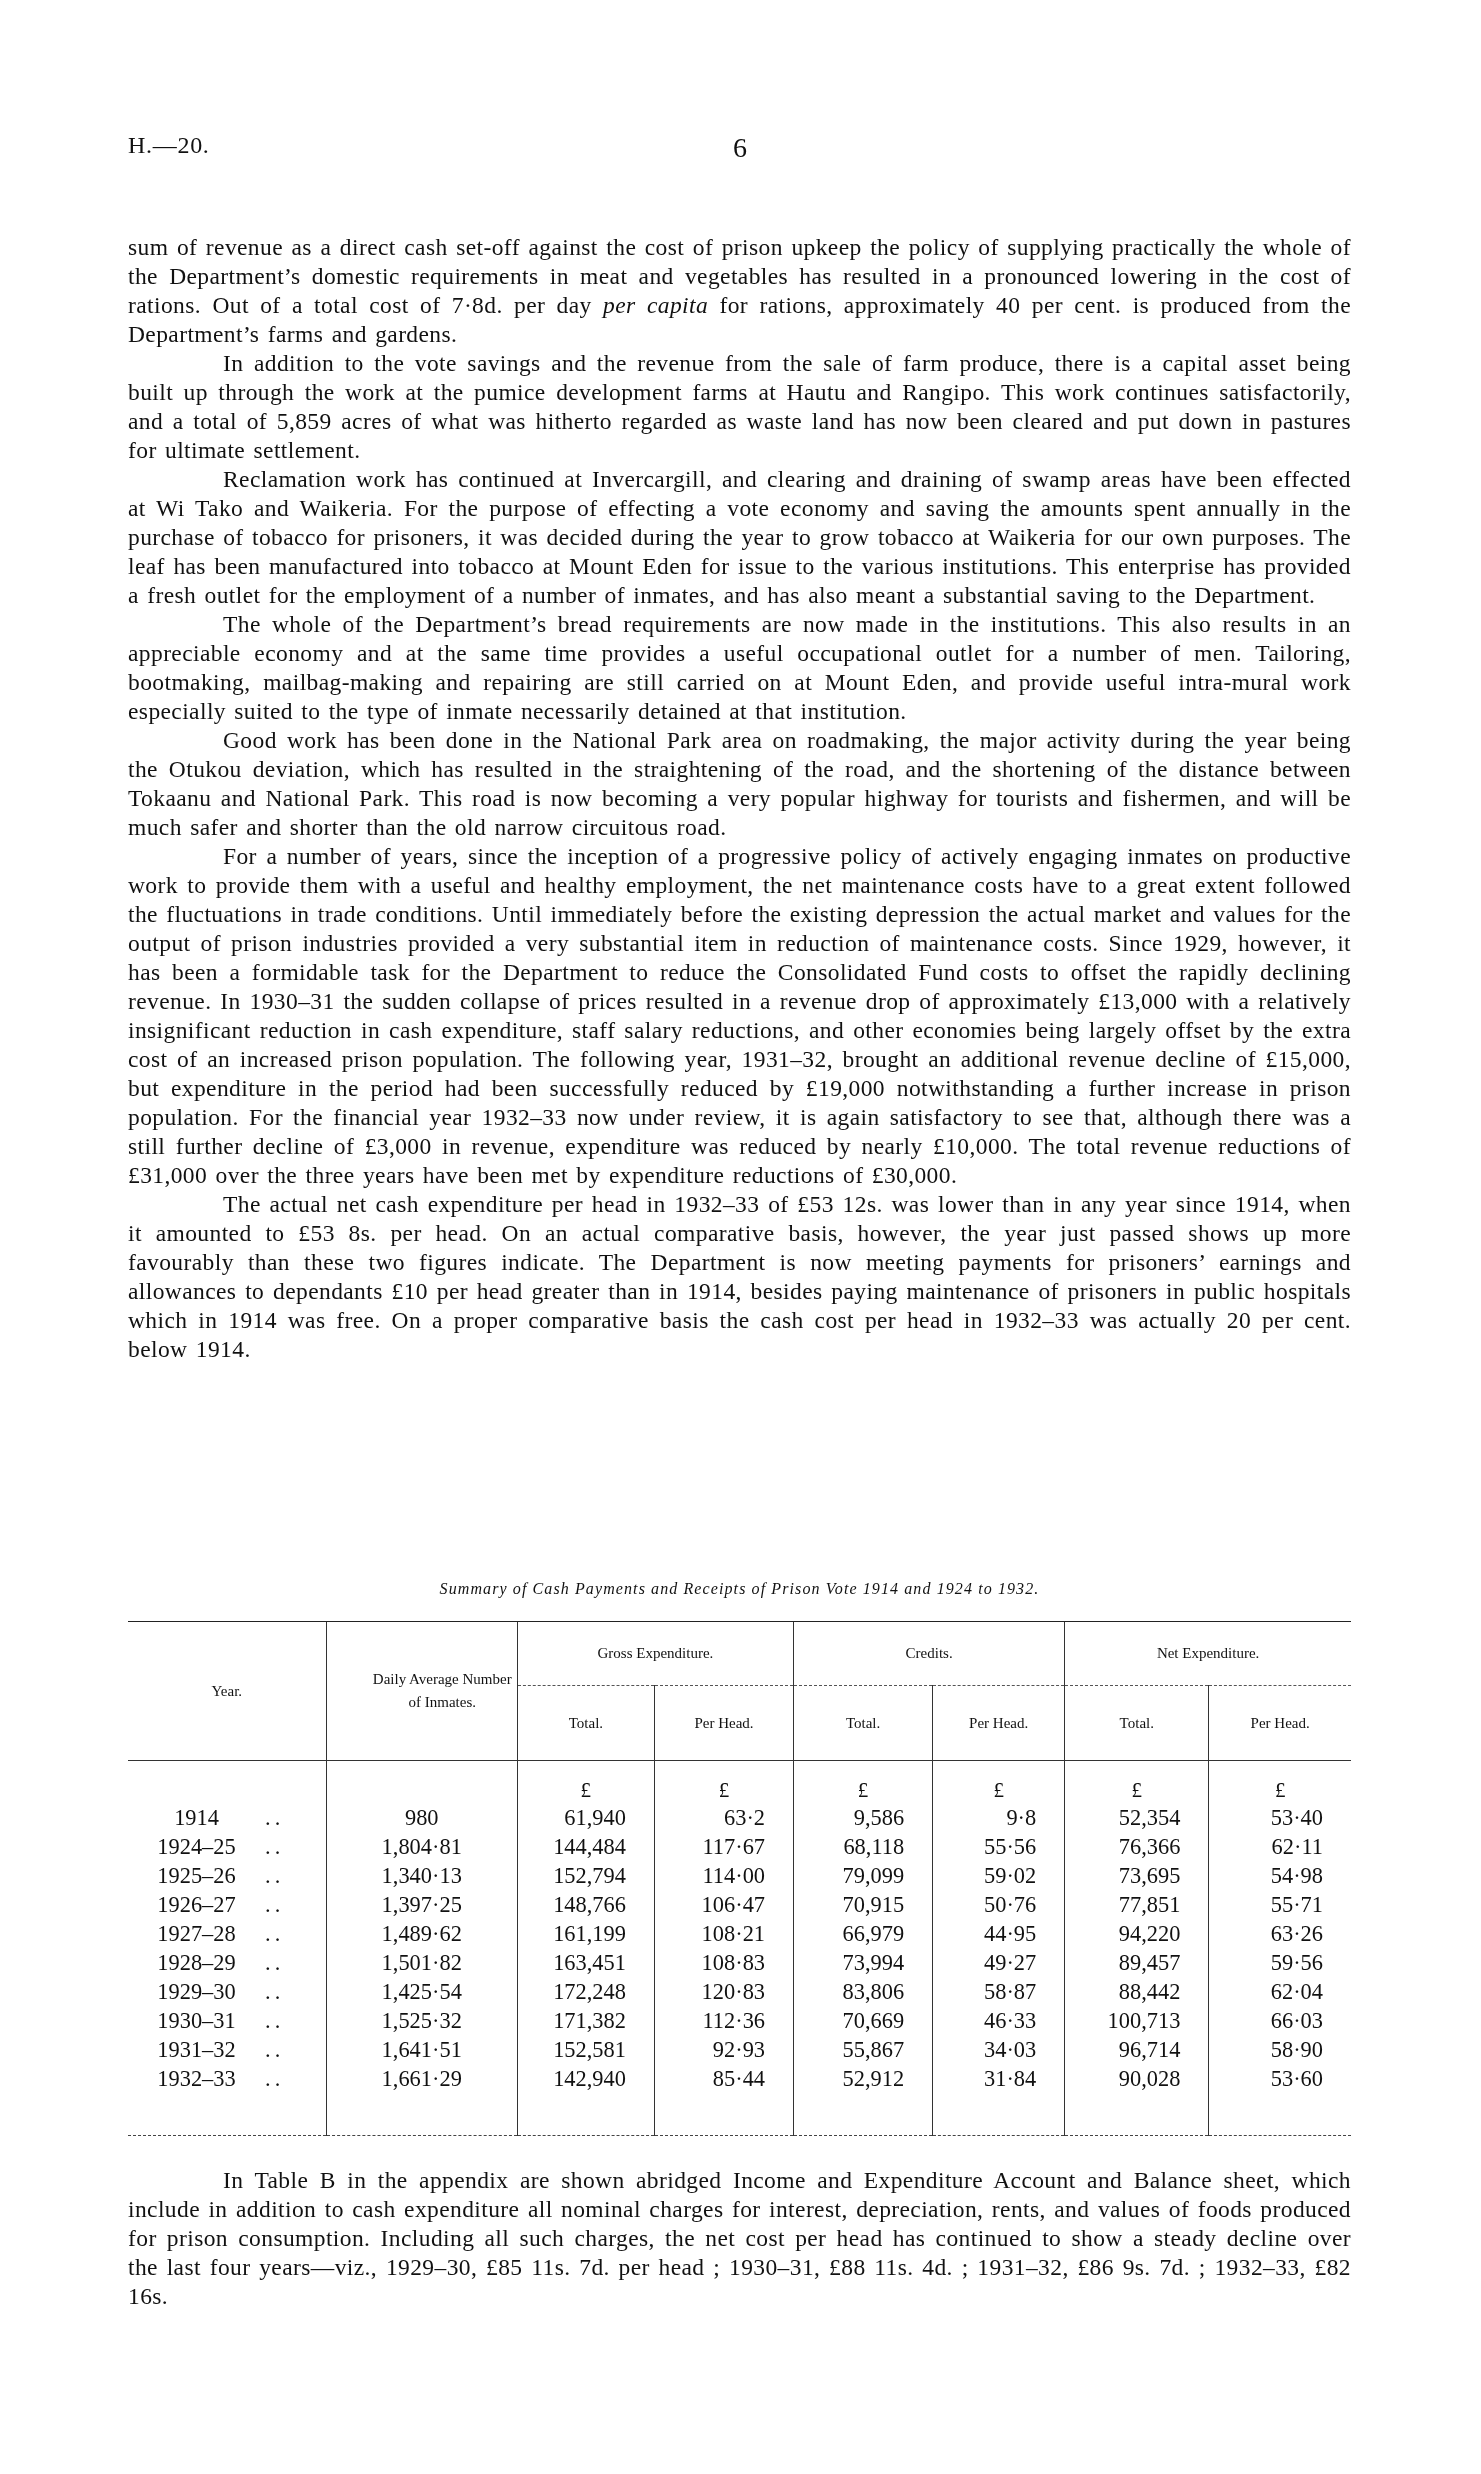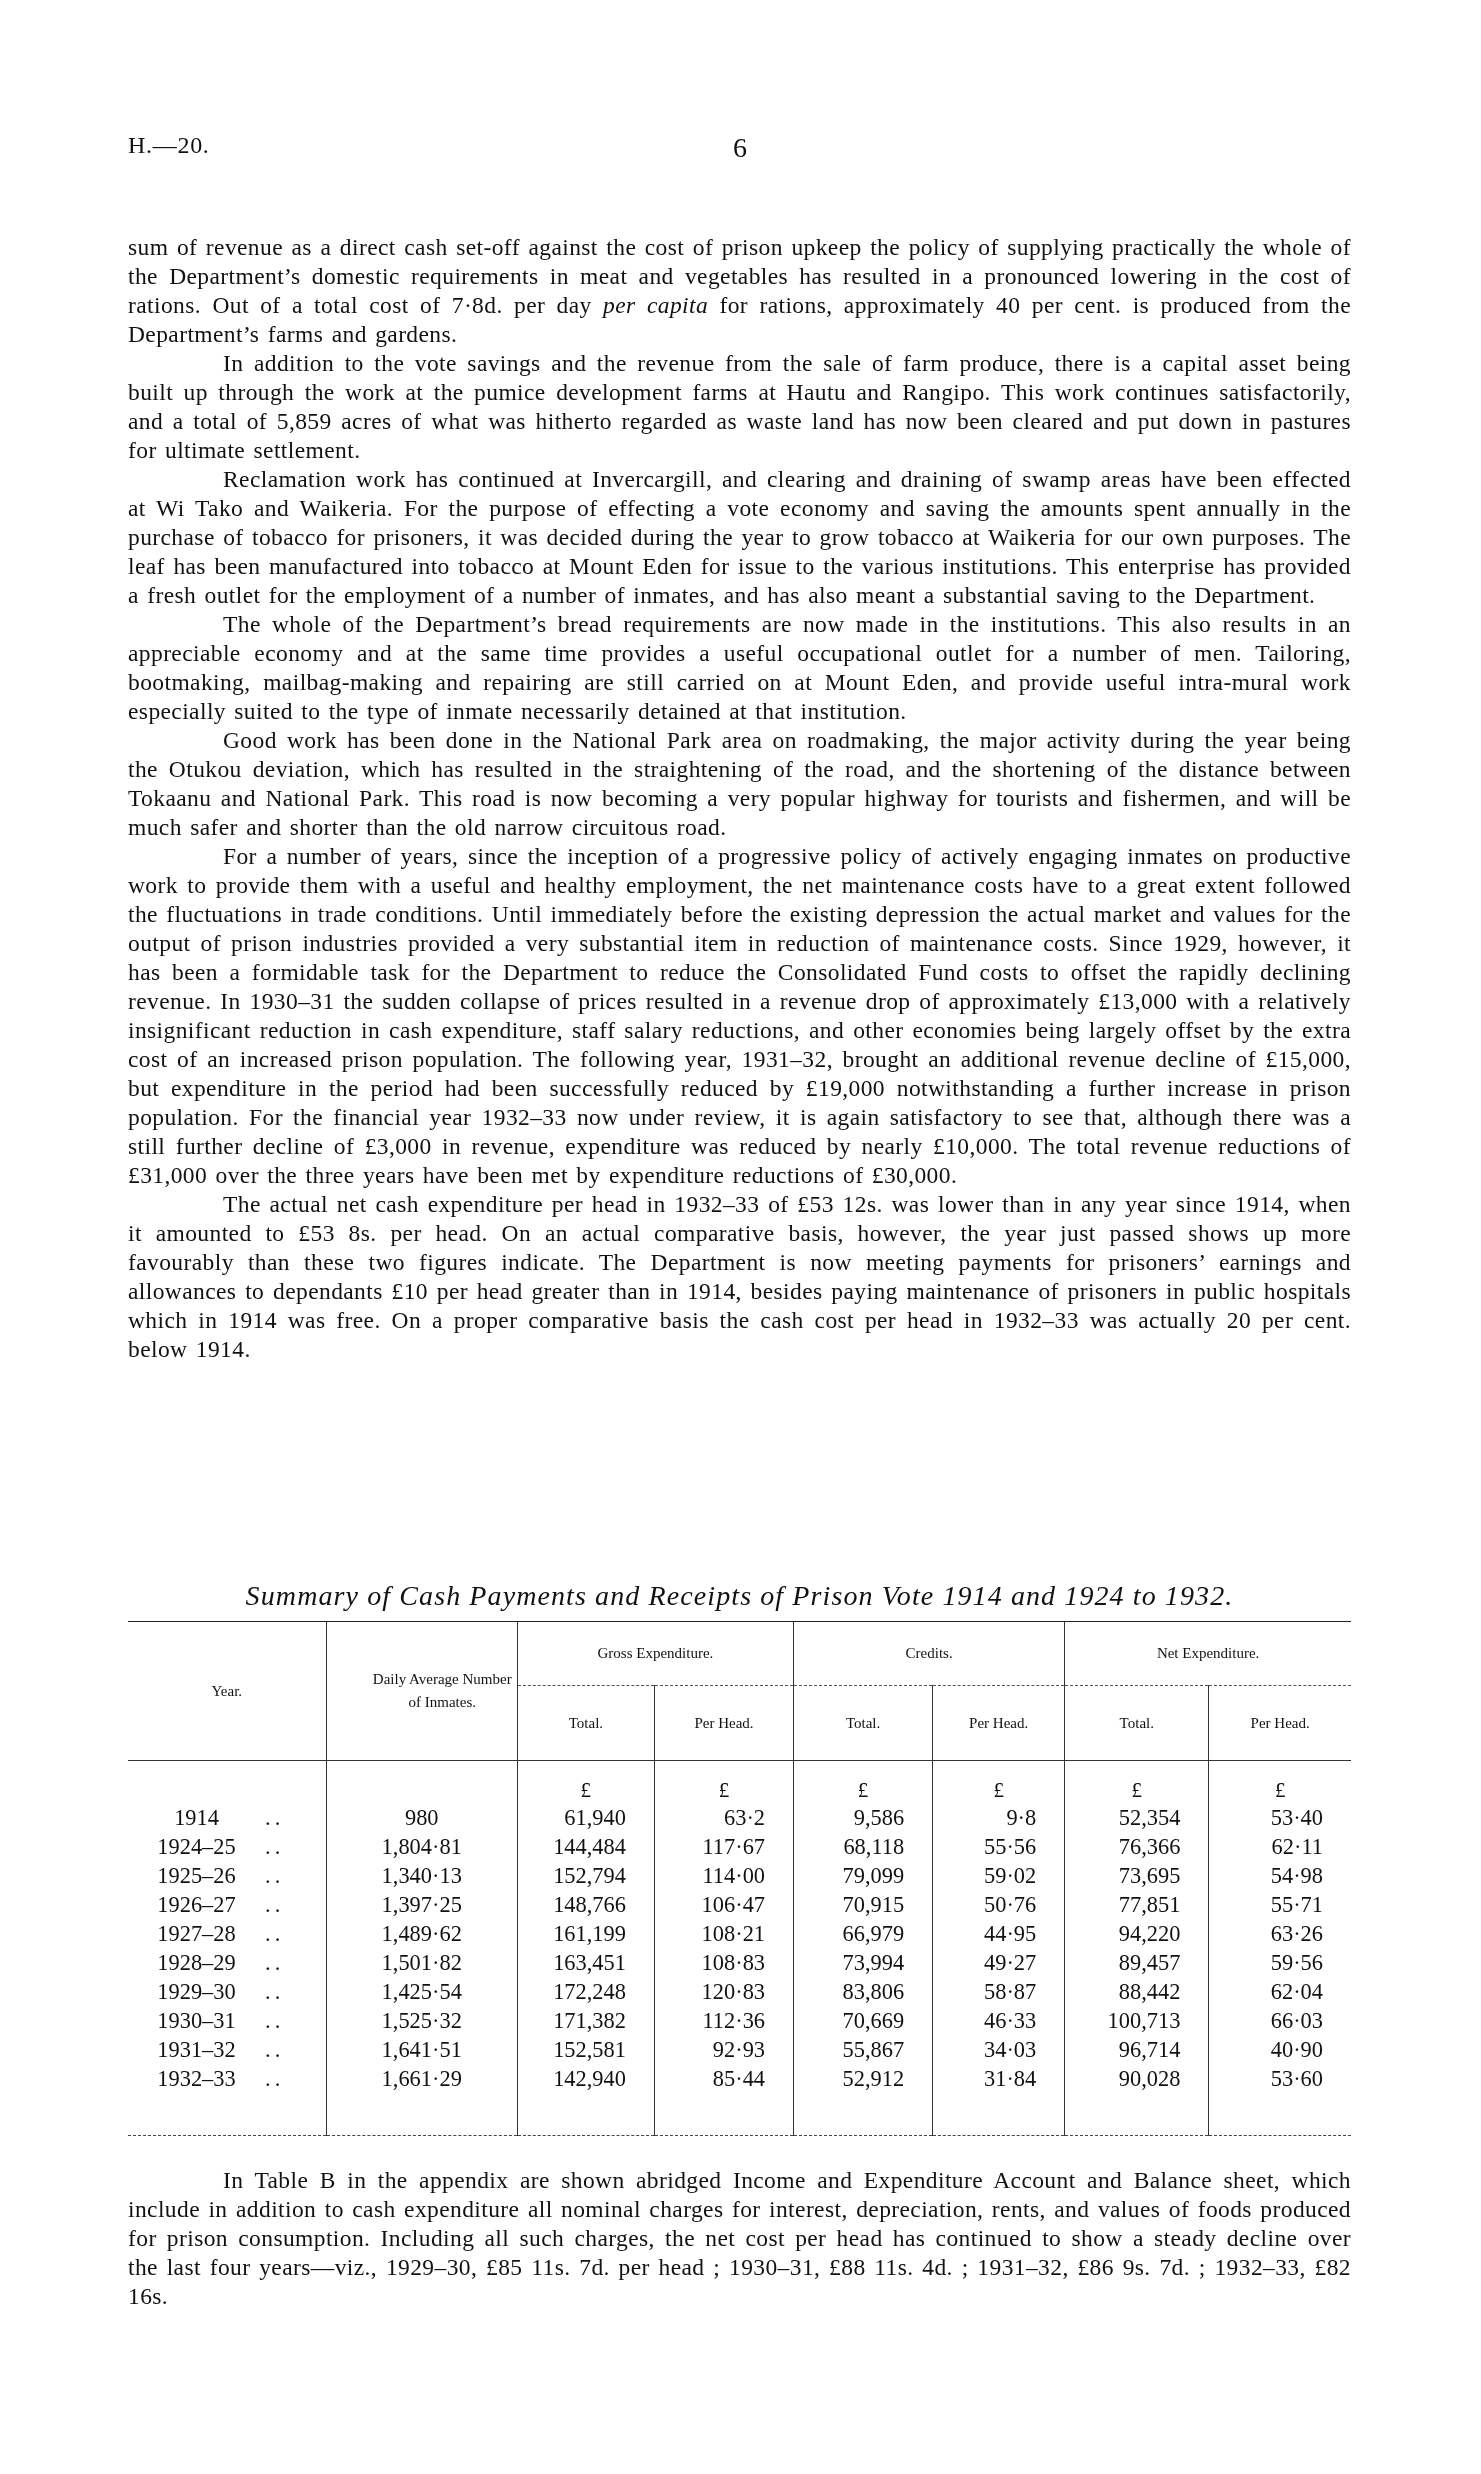--- a/index.html
+++ b/index.html
@@ -17,21 +17,21 @@
     letter-spacing: 0.4px; word-spacing: 2.1px;
   }
   .body-text p { margin: 0; text-indent: 95px; text-align: justify; }
   .body-text p.cont { text-indent: 0; margin-top: 35px; }
   .section-heading {
     margin: 0; text-align: center; font-variant: small-caps;
     font-size: 24px; letter-spacing: 1.4px; line-height: 29px;
   }
   .table-title {
     position: absolute; left: 128px; width: 1223px; top: 1580px;
-    text-align: center; font-style: italic; font-size: 28px; letter-spacing: 1.1px;
+    text-align: center; font-style: italic; font-size: 16px; letter-spacing: 1.1px;
   }
   table.summary {
     position: absolute; left: 128px; top: 1621px; width: 1223px;
     border-collapse: collapse; font-size: 22.4px;
   }
   table.summary th, table.summary td { padding: 0; }
   table.summary th { font-weight: normal; font-size: 15px; vertical-align: middle; }
   .top-rule { border-top: 1.4px solid #222; }
   .vline { border-left: 1.1px solid #333; }
   .head-row1 th { height: 63px; }
@@ -188,21 +188,21 @@
       <td class="vline num">66·03</td>
     </tr>
     <tr class="data-row">
       <td class="yr"><span>1931–32</span><span class="dots">..</span></td>
       <td class="vline ctr">1,641·51</td>
       <td class="vline num">152,581</td>
       <td class="vline num">92·93</td>
       <td class="vline num">55,867</td>
       <td class="vline num">34·03</td>
       <td class="vline num">96,714</td>
-      <td class="vline num">40·90</td>
+      <td class="vline num">58·90</td>
     </tr>
     <tr class="data-row">
       <td class="yr"><span>1932–33</span><span class="dots">..</span></td>
       <td class="vline ctr">1,661·29</td>
       <td class="vline num">142,940</td>
       <td class="vline num">85·44</td>
       <td class="vline num">52,912</td>
       <td class="vline num">31·84</td>
       <td class="vline num">90,028</td>
       <td class="vline num">53·60</td>

